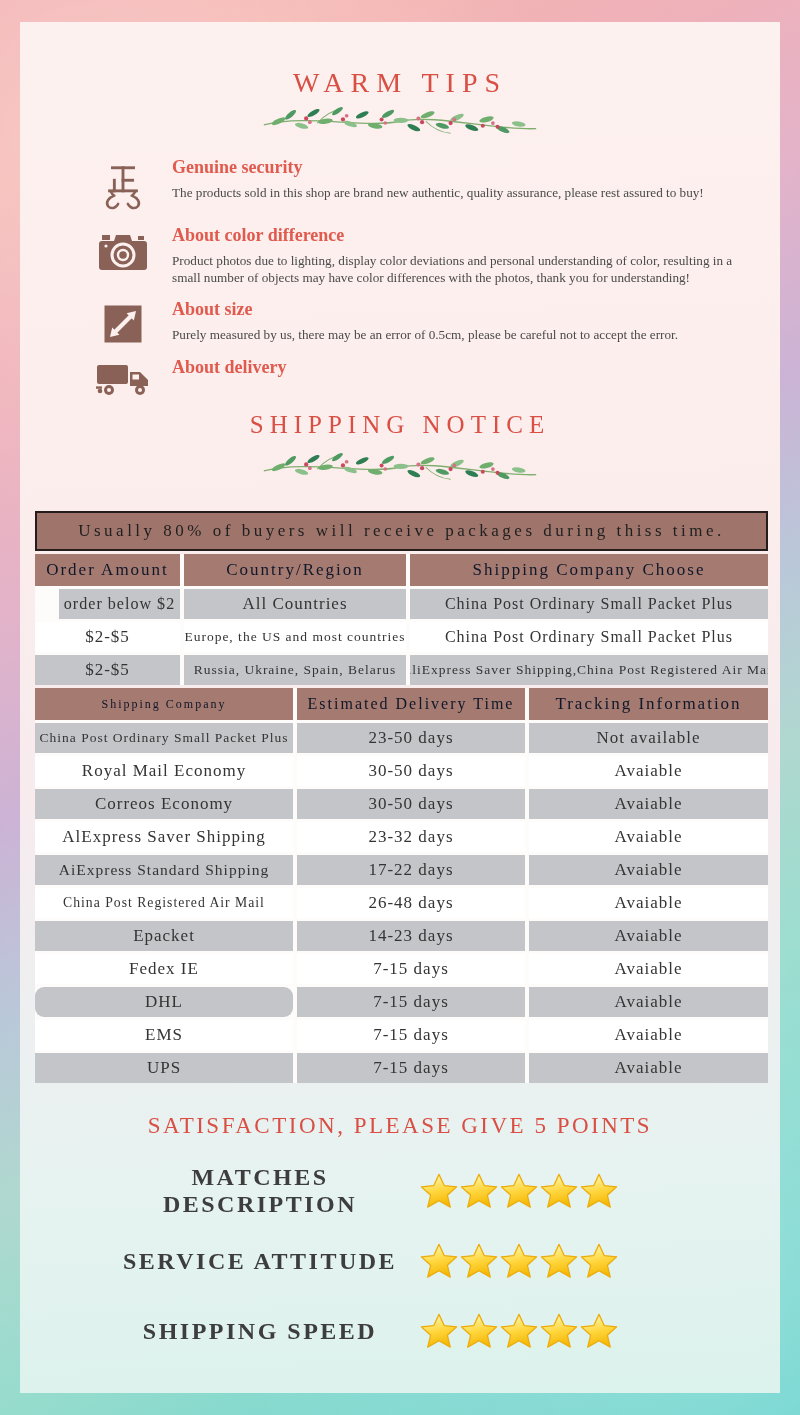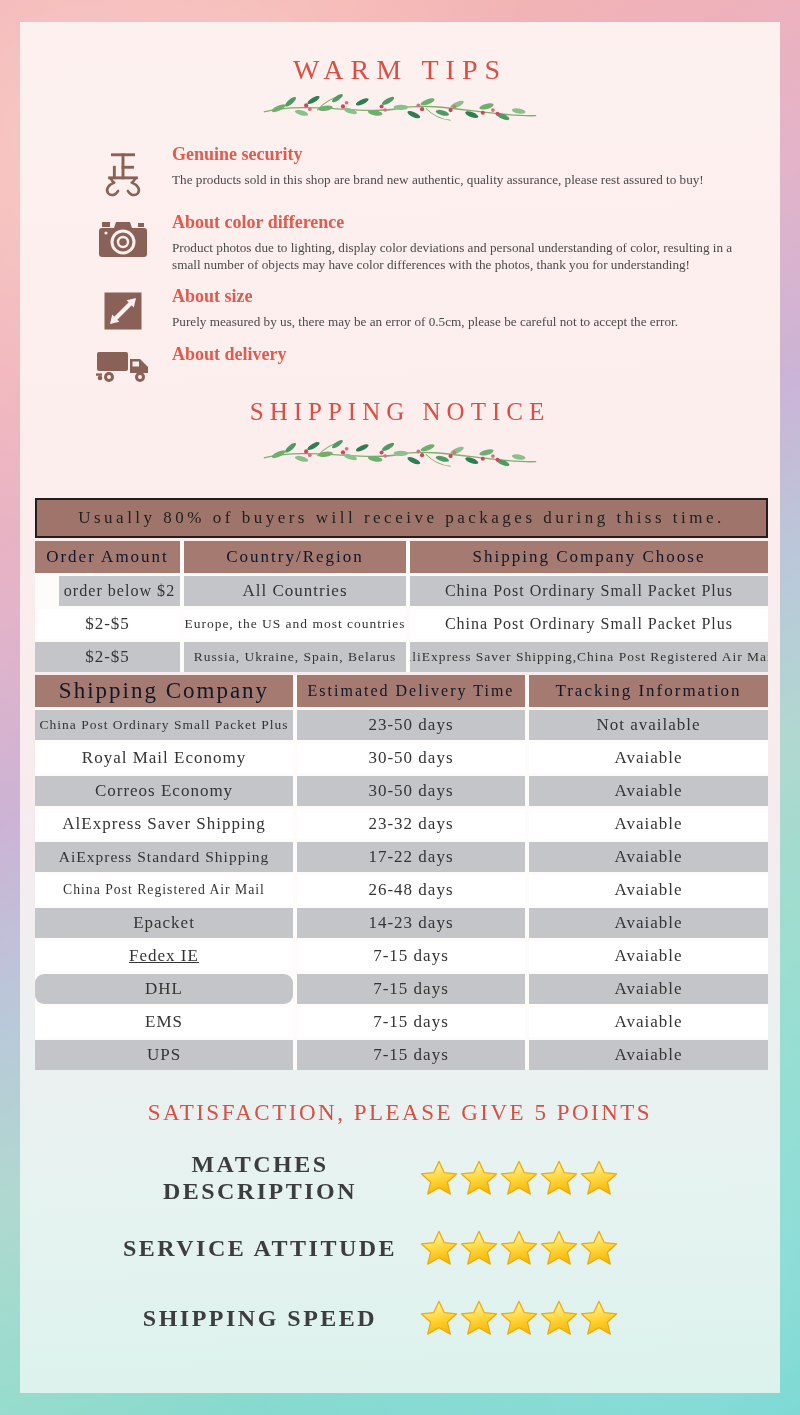--- a/index.html
+++ b/index.html
@@ -16,21 +16,21 @@
     position:relative;width:800px;height:1415px;overflow:hidden;
     background:
       radial-gradient(circle at 12% 8%, rgba(255,255,255,.28), transparent 30%),
       radial-gradient(circle at 88% 92%, rgba(255,255,255,.22), transparent 32%),
       linear-gradient(150deg,#f3aeae 0%,#f5b5b0 10%,#efb1ba 22%,#e3b3c9 33%,#ccb3d5 44%,#bac7d9 54%,#b0d8d0 64%,#97dccd 75%,#7ed8cf 87%,#66d2cc 100%);
   }
   .content{
     position:absolute;left:20px;top:22px;width:760px;height:1371px;overflow:hidden;
     background:linear-gradient(178deg,#fdf1f0 0%,#fbedec 38%,#f7ebee 56%,#eeeff0 70%,#e6f3f0 84%,#dcf2ec 100%);
   }
-  .h-warm{margin:32px 0 0;text-align:center;color:var(--accent);font-size:28px;font-weight:normal;letter-spacing:7px;}
+  .h-warm{margin:45px 0 0;text-align:center;color:var(--accent);font-size:28px;font-weight:normal;letter-spacing:7px;}
   .divider{display:block;margin:2px auto 0;width:292px;height:46px;}
   .tips{margin:10px 40px 0 58px;}
   .tip{display:flex;margin-bottom:13px;}
   .tip-icon-box{flex:0 0 90px;display:flex;justify-content:center;align-items:flex-start;color:var(--brown);padding-top:5px;}
   .tip-text{flex:1;padding-left:4px;}
   .tip-title{color:#e05a4e;font-size:18px;margin-bottom:6px;font-weight:bold;}
   .tip-body{color:#4a4a4a;font-size:13.2px;line-height:1.3;}
   .h-notice{margin:10px 0 8px;text-align:center;color:var(--accent);font-size:25px;font-weight:normal;letter-spacing:6px;}
   .band{
     margin:18px 12px 0 15px;height:40px;background:var(--band);
@@ -233,21 +233,21 @@
         <div class="cell dark" style="font-size: 16px;">China Post Ordinary Small Packet Plus</div>
         <div class="cell light" style="font-size: 17px;">$2-$5</div>
         <div class="cell light" style="font-size: 13.5px;">Europe, the US and most countries</div>
         <div class="cell light" style="font-size: 16px;">China Post Ordinary Small Packet Plus</div>
         <div class="cell dark" style="font-size: 17px;">$2-$5</div>
         <div class="cell dark" style="font-size: 13.5px;">Russia, Ukraine, Spain, Belarus</div>
         <div class="cell dark" style="font-size: 13.5px;">AliExpress Saver Shipping,China Post Registered Air Mail</div>
       </div>
 
     <div class="grid" id="table2">
-        <div class="cell head" style="font-size: 23px;">Shipping Company</div>
+        <div class="cell head" style="font-size: 12px;">Shipping Company</div>
         <div class="cell head" style="font-size: 16px;">Estimated Delivery Time</div>
         <div class="cell head" style="font-size: 17px;">Tracking Information</div>
         <div class="cell dark" style="font-size: 13.5px;">China Post Ordinary Small Packet Plus</div>
         <div class="cell dark" style="font-size: 17px;">23-50 days</div>
         <div class="cell dark" style="font-size: 17px;">Not available</div>
         <div class="cell light" style="font-size: 17px;">Royal Mail Economy</div>
         <div class="cell light" style="font-size: 17px;">30-50 days</div>
         <div class="cell light" style="font-size: 17px;">Avaiable</div>
         <div class="cell dark" style="font-size: 17px;">Correos Economy</div>
         <div class="cell dark" style="font-size: 17px;">30-50 days</div>
@@ -257,21 +257,21 @@
         <div class="cell light" style="font-size: 17px;">Avaiable</div>
         <div class="cell dark" style="font-size: 15.5px;">AiExpress Standard Shipping</div>
         <div class="cell dark" style="font-size: 17px;">17-22 days</div>
         <div class="cell dark" style="font-size: 17px;">Avaiable</div>
         <div class="cell light" style="font-size: 13.7px;">China Post Registered Air Mail</div>
         <div class="cell light" style="font-size: 17px;">26-48 days</div>
         <div class="cell light" style="font-size: 17px;">Avaiable</div>
         <div class="cell dark" style="font-size: 17px;">Epacket</div>
         <div class="cell dark" style="font-size: 17px;">14-23 days</div>
         <div class="cell dark" style="font-size: 17px;">Avaiable</div>
-        <div class="cell light" style="font-size: 17px; text-decoration: underline;">Fedex IE</div>
+        <div class="cell light" style="font-size: 17px;">Fedex IE</div>
         <div class="cell light" style="font-size: 17px;">7-15 days</div>
         <div class="cell light" style="font-size: 17px;">Avaiable</div>
         <div class="cell dark" style="font-size: 17px; border-radius: 9px;">DHL</div>
         <div class="cell dark" style="font-size: 17px;">7-15 days</div>
         <div class="cell dark" style="font-size: 17px;">Avaiable</div>
         <div class="cell light" style="font-size: 17px;">EMS</div>
         <div class="cell light" style="font-size: 17px;">7-15 days</div>
         <div class="cell light" style="font-size: 17px;">Avaiable</div>
         <div class="cell dark" style="font-size: 17px;">UPS</div>
         <div class="cell dark" style="font-size: 17px;">7-15 days</div>

